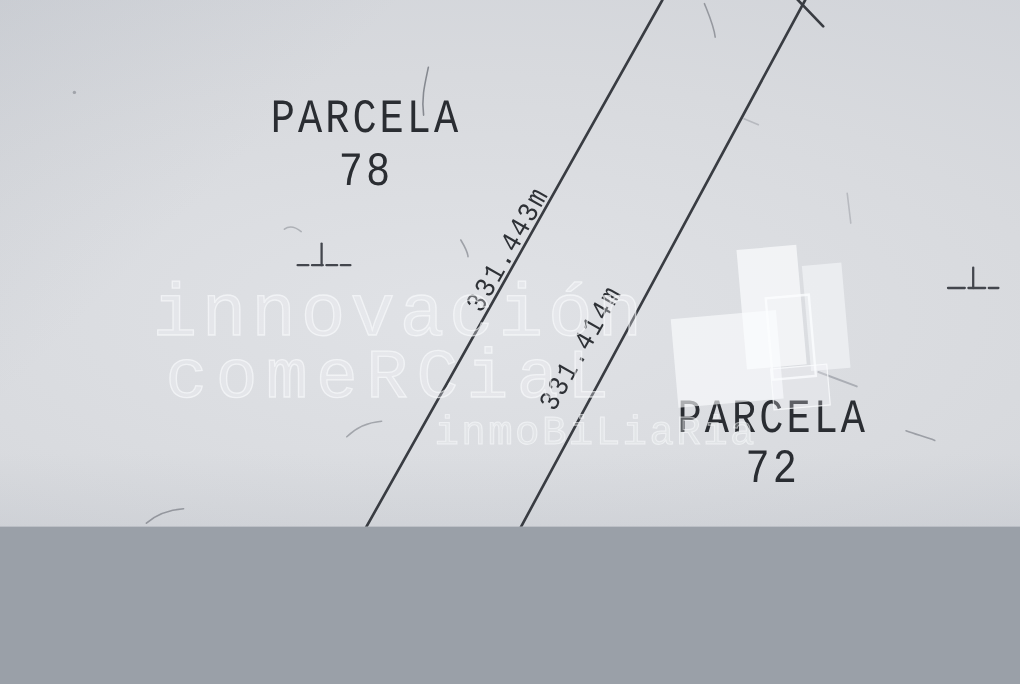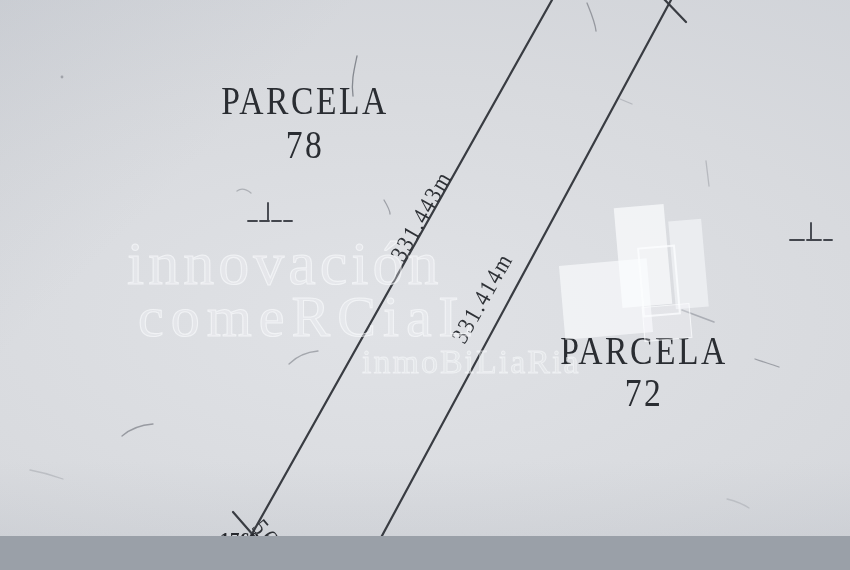--- a/index.html
+++ b/index.html
@@ -1,18 +1,18 @@
 <!DOCTYPE html>
 <html><head>
 <meta charset="utf-8">
 <style>
   html,body{margin:0;padding:0;background:#9aa0a8;}
   #page{
-    position:relative;width:850px;height:536px;overflow:hidden;
-    font-family:Liberation Serif, serif;
+    position:relative;width:850px;height:439px;overflow:hidden;
+    font-family:Liberation Mono, monospace;
     background:
       linear-gradient(135deg, rgba(150,157,168,0.14), rgba(150,157,168,0) 26%),
       linear-gradient(0deg, rgba(148,155,166,0.12), rgba(148,155,166,0) 14%),
       radial-gradient(ellipse 120% 95% at 45% 60%, #e0e2e6 0%, #d8dade 48%, #cdd0d6 100%);
   }
   .abs{position:absolute;}
   svg.drawing{position:absolute;left:0;top:0;z-index:2;}
   .label{
     color:#2a2d32;line-height:1;white-space:nowrap;z-index:3;position:absolute;
   }

